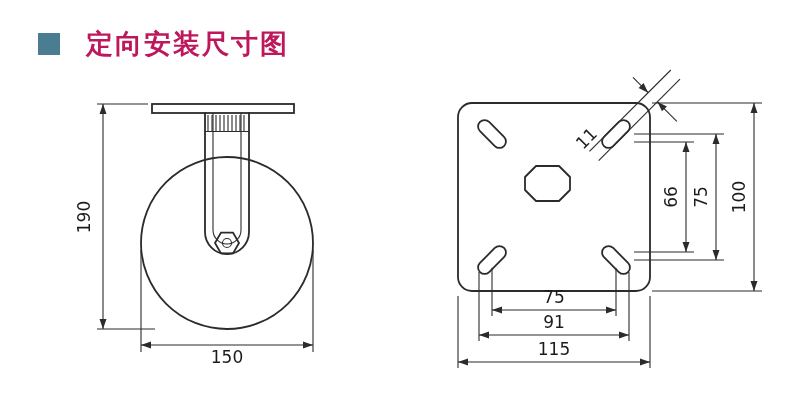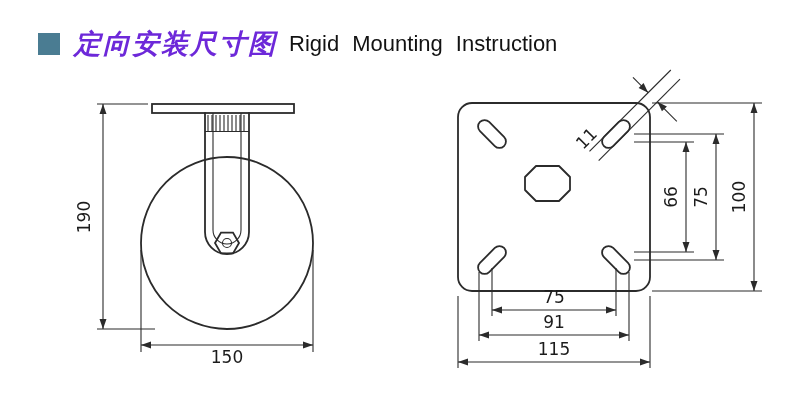--- a/index.html
+++ b/index.html
@@ -11,22 +11,22 @@
     font-family:"Liberation Sans","DejaVu Sans",sans-serif;
   }
   .header {
     position:absolute; left:38px; top:26px;
     display:flex; align-items:center;
     white-space:nowrap;
   }
   .bullet-wrap { width:22px; height:22px; }
   .title-cn {
     font-family:"DejaVu Sans",sans-serif;
-    font-size:27px; font-weight:700; color:#6d28d9;
-    margin-left:14px; letter-spacing:2px;font-style:italic;
+    font-size:27px; font-weight:700; color:#be185d;
+    margin-left:26px; letter-spacing:2px;
   }
   .title-en {
     font-family:"Liberation Sans",sans-serif;
     font-size:22px; font-weight:500; color:#121212;
     margin-left:12px; word-spacing:7px;
   }
   svg.diagram { position:absolute; left:0; top:0; }
   svg text {
     font-family:"DejaVu Sans","Liberation Sans",sans-serif;
     font-size:17px; fill:#1b1b1b; stroke:none;
@@ -38,21 +38,20 @@
 </head>
 <body>
 
 <div class="header">
   <div class="bullet-wrap">
     <svg width="22" height="22">
       <rect x="0" y="0" width="22" height="22" fill="#4A7C92"></rect>
     </svg>
   </div>
   <div class="title-cn">定向安装尺寸图</div>
-  <div class="title-en">Rigid Mounting Instruction</div>
 </div>
 
 <svg class="diagram" width="800" height="400" viewBox="0 0 800 400">
   <defs>
     <marker id="arr" markerUnits="userSpaceOnUse" markerWidth="12" markerHeight="9" viewBox="0 0 12 9" refX="11" refY="4.5" orient="auto-start-reverse">
       <path d="M1,1 L11,4.5 L1,8 Z" stroke="none" fill="#2b2b2b"></path>
     </marker>
   </defs>
 
   <g stroke="#2b2b2b">

